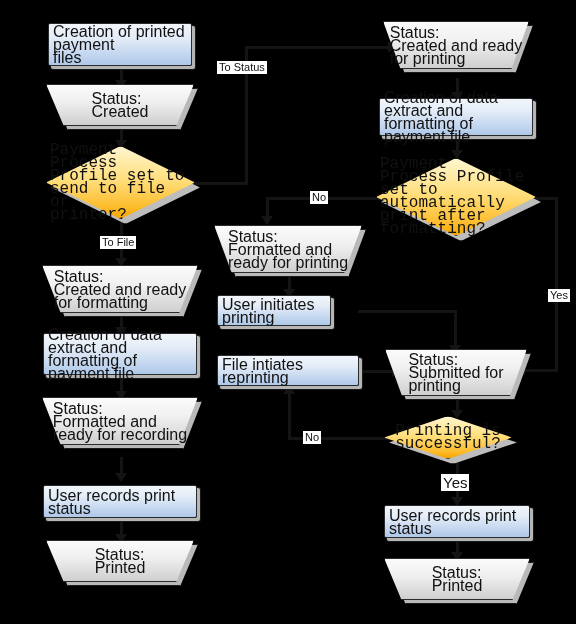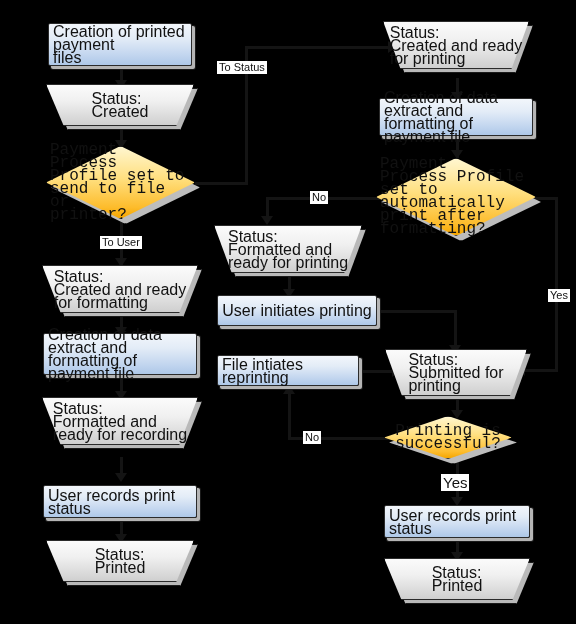--- a/index.html
+++ b/index.html
@@ -262,21 +262,21 @@
   </div>
 
   <div class="node status" style="left:214px; top:225px; width:148px; height:48px;">
     <div class="shadow"></div>
     <div class="shape"></div>
     <span class="lbl">Status:
 Formatted and
 ready for printing</span>
   </div>
 
-  <div class="node proc" style="left:217px; top:295px; width:160px; height:31px;">
+  <div class="node proc" style="left:217px; top:295px; width:114px; height:31px;">
     <span class="lbl">User initiates printing</span>
   </div>
 
   <div class="node proc" style="left:217px; top:355px; width:142px; height:31px;">
     <span class="lbl">File intiates reprinting</span>
   </div>
 
   <div class="node status" style="left:385px; top:349px; width:142px; height:47px;">
     <div class="shadow"></div>
     <div class="shape"></div>
@@ -298,21 +298,21 @@
 
   <div class="node status" style="left:384px; top:558px; width:146px; height:42px;">
     <div class="shadow"></div>
     <div class="shape"></div>
     <span class="lbl">Status:
 Printed</span>
   </div>
 
   <div class="edge-label" style="left:217px; top:61px;">To Status</div>
 
-  <div class="edge-label" style="left:100px; top:236px;">To User</div>
+  <div class="edge-label" style="left:100px; top:236px;">To File</div>
 
   <div class="edge-label" style="left:310px; top:191px;">No</div>
 
   <div class="edge-label" style="left:548px; top:289px;">Yes</div>
 
   <div class="edge-label" style="left:303px; top:431px;">No</div>
 
   <div class="edge-label big" style="left:441px; top:474px;">Yes</div>
 
 </div>

